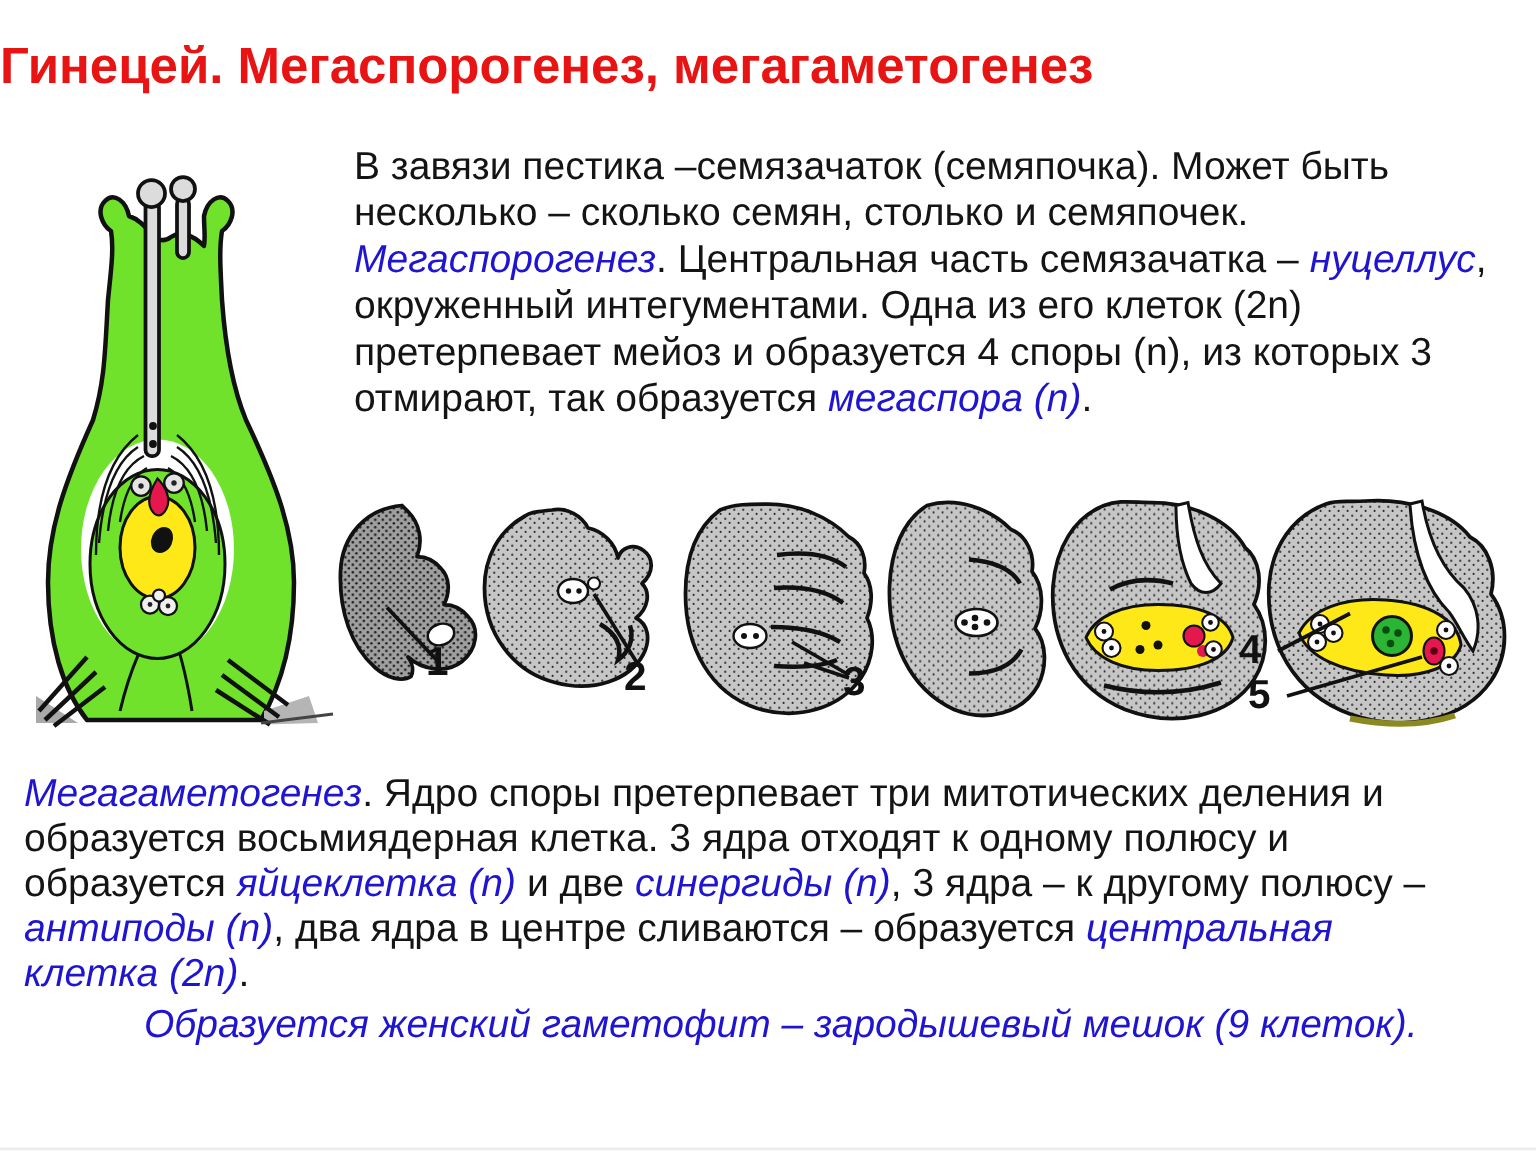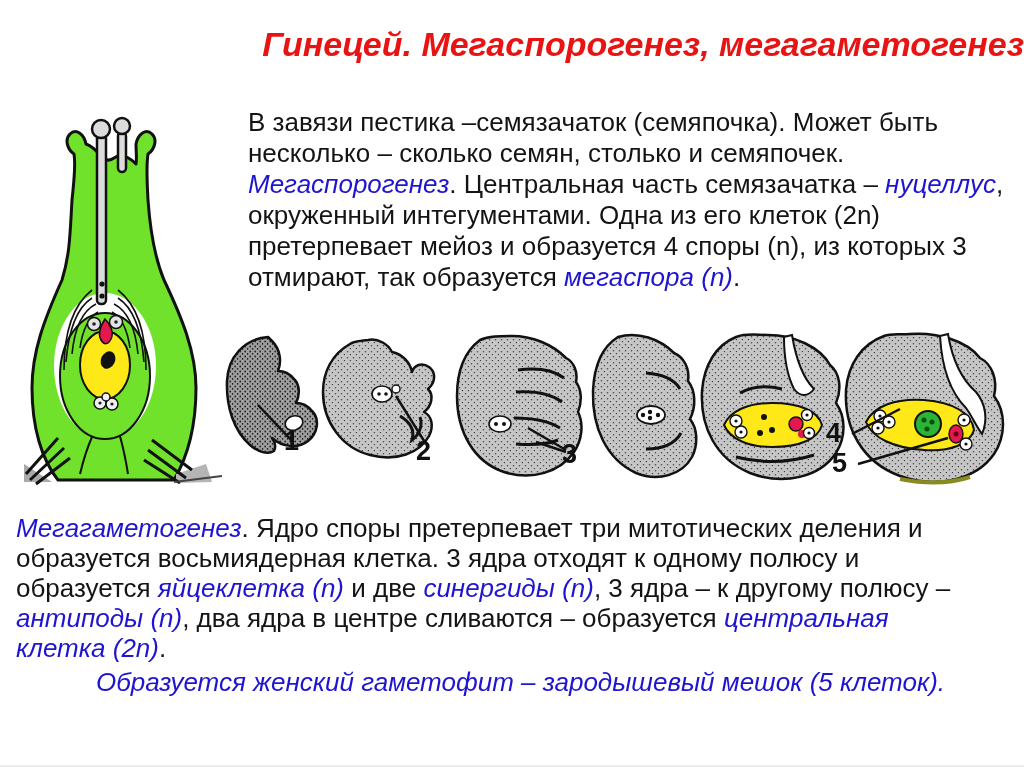--- a/index.html
+++ b/index.html
@@ -12,25 +12,25 @@
     --central-green:#2cb434;
     --ovule-gray:#c6c6c6;
     --ovule-gray-dark:#9f9f9f;
   }
   html,body{margin:0;padding:0;background:#ffffff;}
   .slide{
     position:relative;width:1024px;height:767px;background:#fff;overflow:hidden;
     font-family:"Liberation Sans",sans-serif;border-bottom:2px solid #ececec;box-sizing:border-box;
   }
   .title{
-    position:absolute;left:0;top:24px;width:100%;margin:0;text-align:right;
-    font-size:34px;line-height:40px;font-weight:bold;font-style:italic;color:var(--title-red);
+    position:absolute;left:0;top:24px;width:100%;margin:0;text-align:left;
+    font-size:34px;line-height:40px;font-weight:bold;color:var(--title-red);
   }
   .intro{
-    position:absolute;left:236px;top:95px;width:764px;margin:12px;
+    position:absolute;left:236px;top:95px;width:764px;margin:0;
     font-size:26px;line-height:31px;color:var(--text-black);
   }
   .outro{
     position:absolute;left:16px;top:513px;width:956px;margin:0;
     font-size:26px;line-height:30px;color:var(--text-black);
   }
   .final{
     position:absolute;left:96px;top:667px;width:900px;margin:0;
     font-size:26px;line-height:30px;color:var(--term-blue);font-style:italic;
   }
@@ -237,15 +237,15 @@
 
     <div class="num n1">1</div>
     <div class="num n2">2</div>
     <div class="num n3">3</div>
     <div class="num n4">4</div>
     <div class="num n5">5</div>
   </div>
 
   <p class="outro"><span class="term">Мегагаметогенез</span><span>. Ядро споры претерпевает три митотических деления и образуется восьмиядерная клетка. 3 ядра отходят к одному полюсу и образуется </span><span class="term">яйцеклетка (n)</span><span> и две </span><span class="term">синергиды (n)</span><span>, 3 ядра – к другому полюсу – </span><span class="term">антиподы (n)</span><span>, два ядра в центре сливаются – образуется </span><span class="term">центральная клетка (2n)</span><span>.</span></p>
 
-  <p class="final">Образуется женский гаметофит – зародышевый мешок (5 клеток).</p>
+  <p class="final">Образуется женский гаметофит – зародышевый мешок (9 клеток).</p>
 
 </div>
 
 </body></html>

